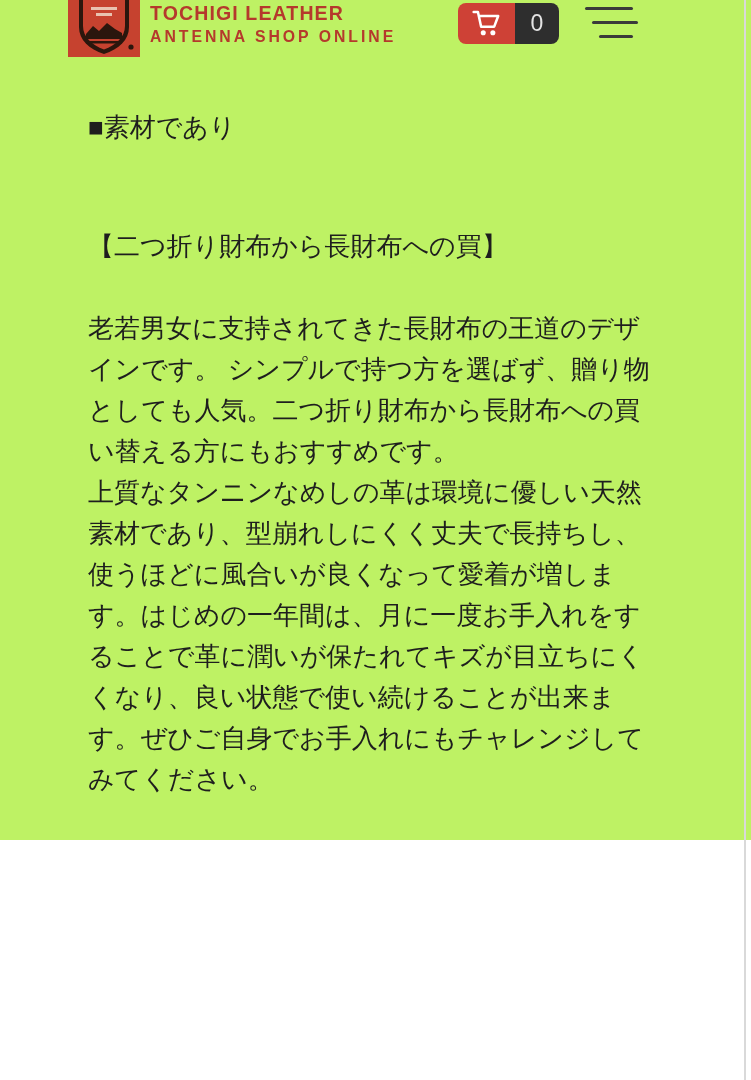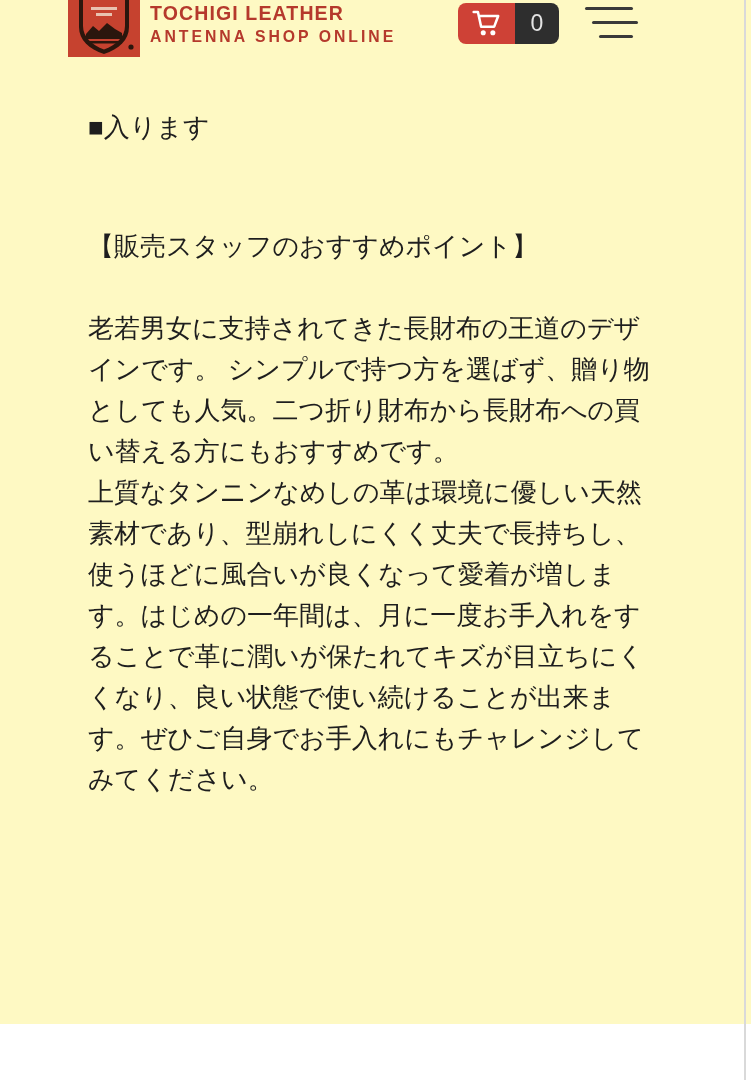--- a/index.html
+++ b/index.html
@@ -2,21 +2,21 @@
 <html lang="ja"><head>
 <meta charset="utf-8">
 <style>
   html, body { margin: 0; padding: 0; }
   body {
     width: 751px; height: 1080px;
     background: #ffffff;
     font-family: "Liberation Sans", "DejaVu Sans", sans-serif;
     overflow: hidden;
   }
-  #page { position: relative; width: 751px; height: 1024px; background: #fef9c3; }
+  #page { position: relative; width: 751px; height: 840px; background: #bef264; }
 
   
   .logo-box {
     position: absolute; left: 68px; top: 0; width: 72px; height: 57px;
     background: #c6422f; cursor: pointer; overflow: hidden;
   }
   .brand-wordmark {
     position: absolute; left: 150px; top: 2px; color: #b5392c; cursor: pointer;
     line-height: 1;
   }
@@ -111,22 +111,22 @@
 
     <button class="menu-button" aria-label="menu">
       <span class="menu-bar b1"></span>
       <span class="menu-bar b2"></span>
       <span class="menu-bar b3"></span>
     </button>
 
   </header>
 
   <main class="description">
-    <h2>■入ります</h2>
-    <h3 class="highlight-title">【販売スタッフのおすすめポイント】</h3>
+    <h2>■素材であり</h2>
+    <h3 class="highlight-title">【二つ折り財布から長財布への買】</h3>
     <p>老若男女に支持されてきた長財布の王道のデザ
 インです。 シンプルで持つ方を選ばず、贈り物
 としても人気。二つ折り財布から長財布への買
 い替える方にもおすすめです。
 上質なタンニンなめしの革は環境に優しい天然
 素材であり、型崩れしにくく丈夫で長持ちし、
 使うほどに風合いが良くなって愛着が増しま
 す。はじめの一年間は、月に一度お手入れをす
 ることで革に潤いが保たれてキズが目立ちにく
 くなり、良い状態で使い続けることが出来ま

